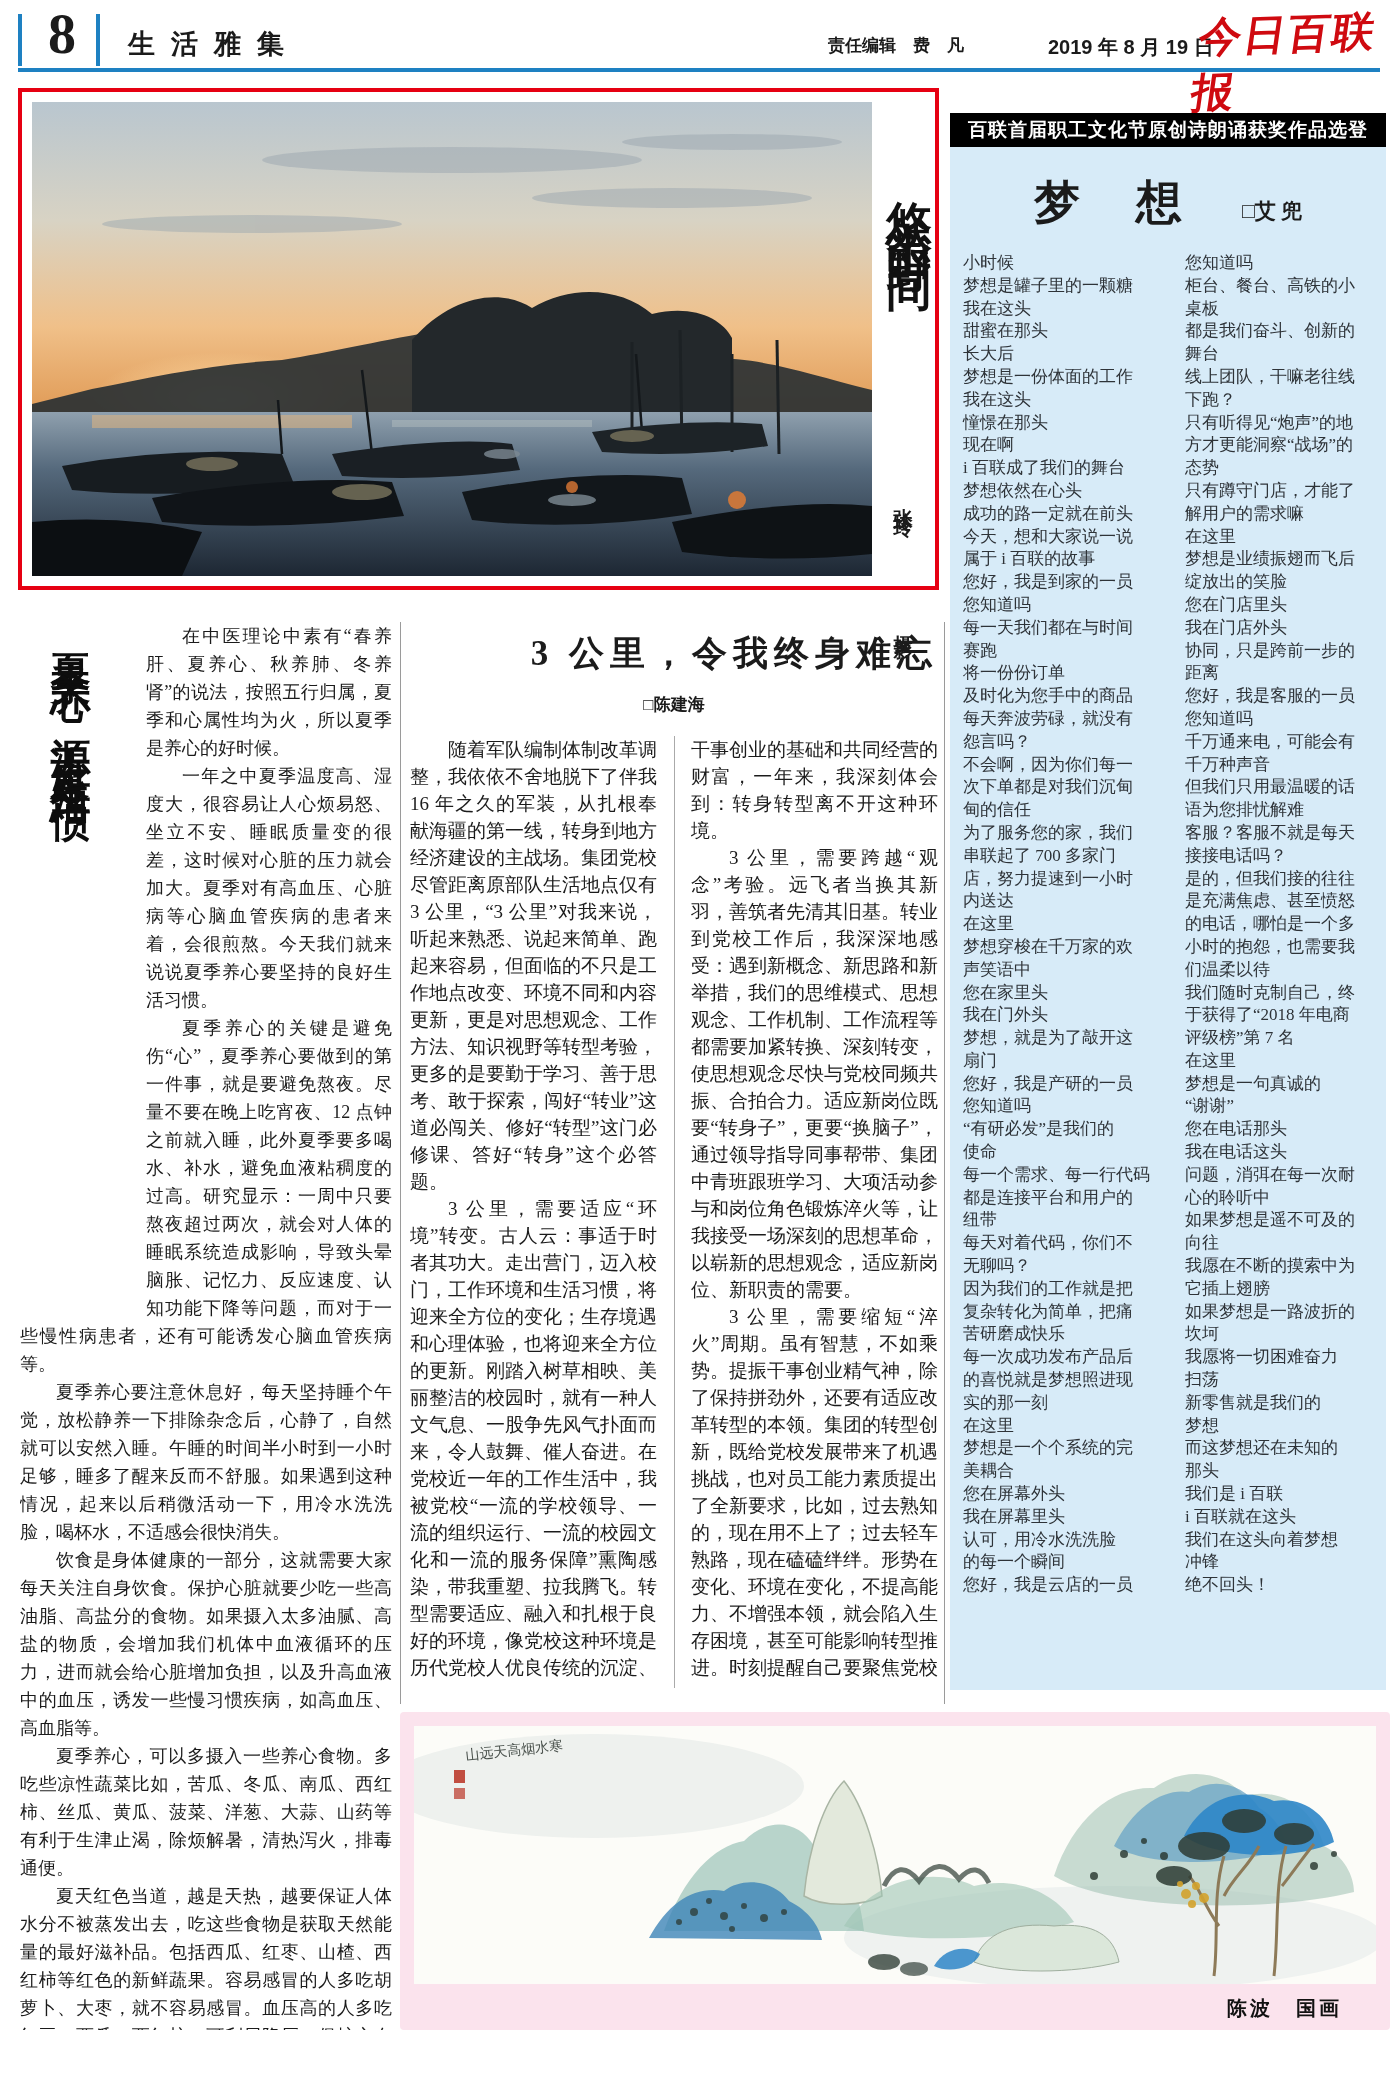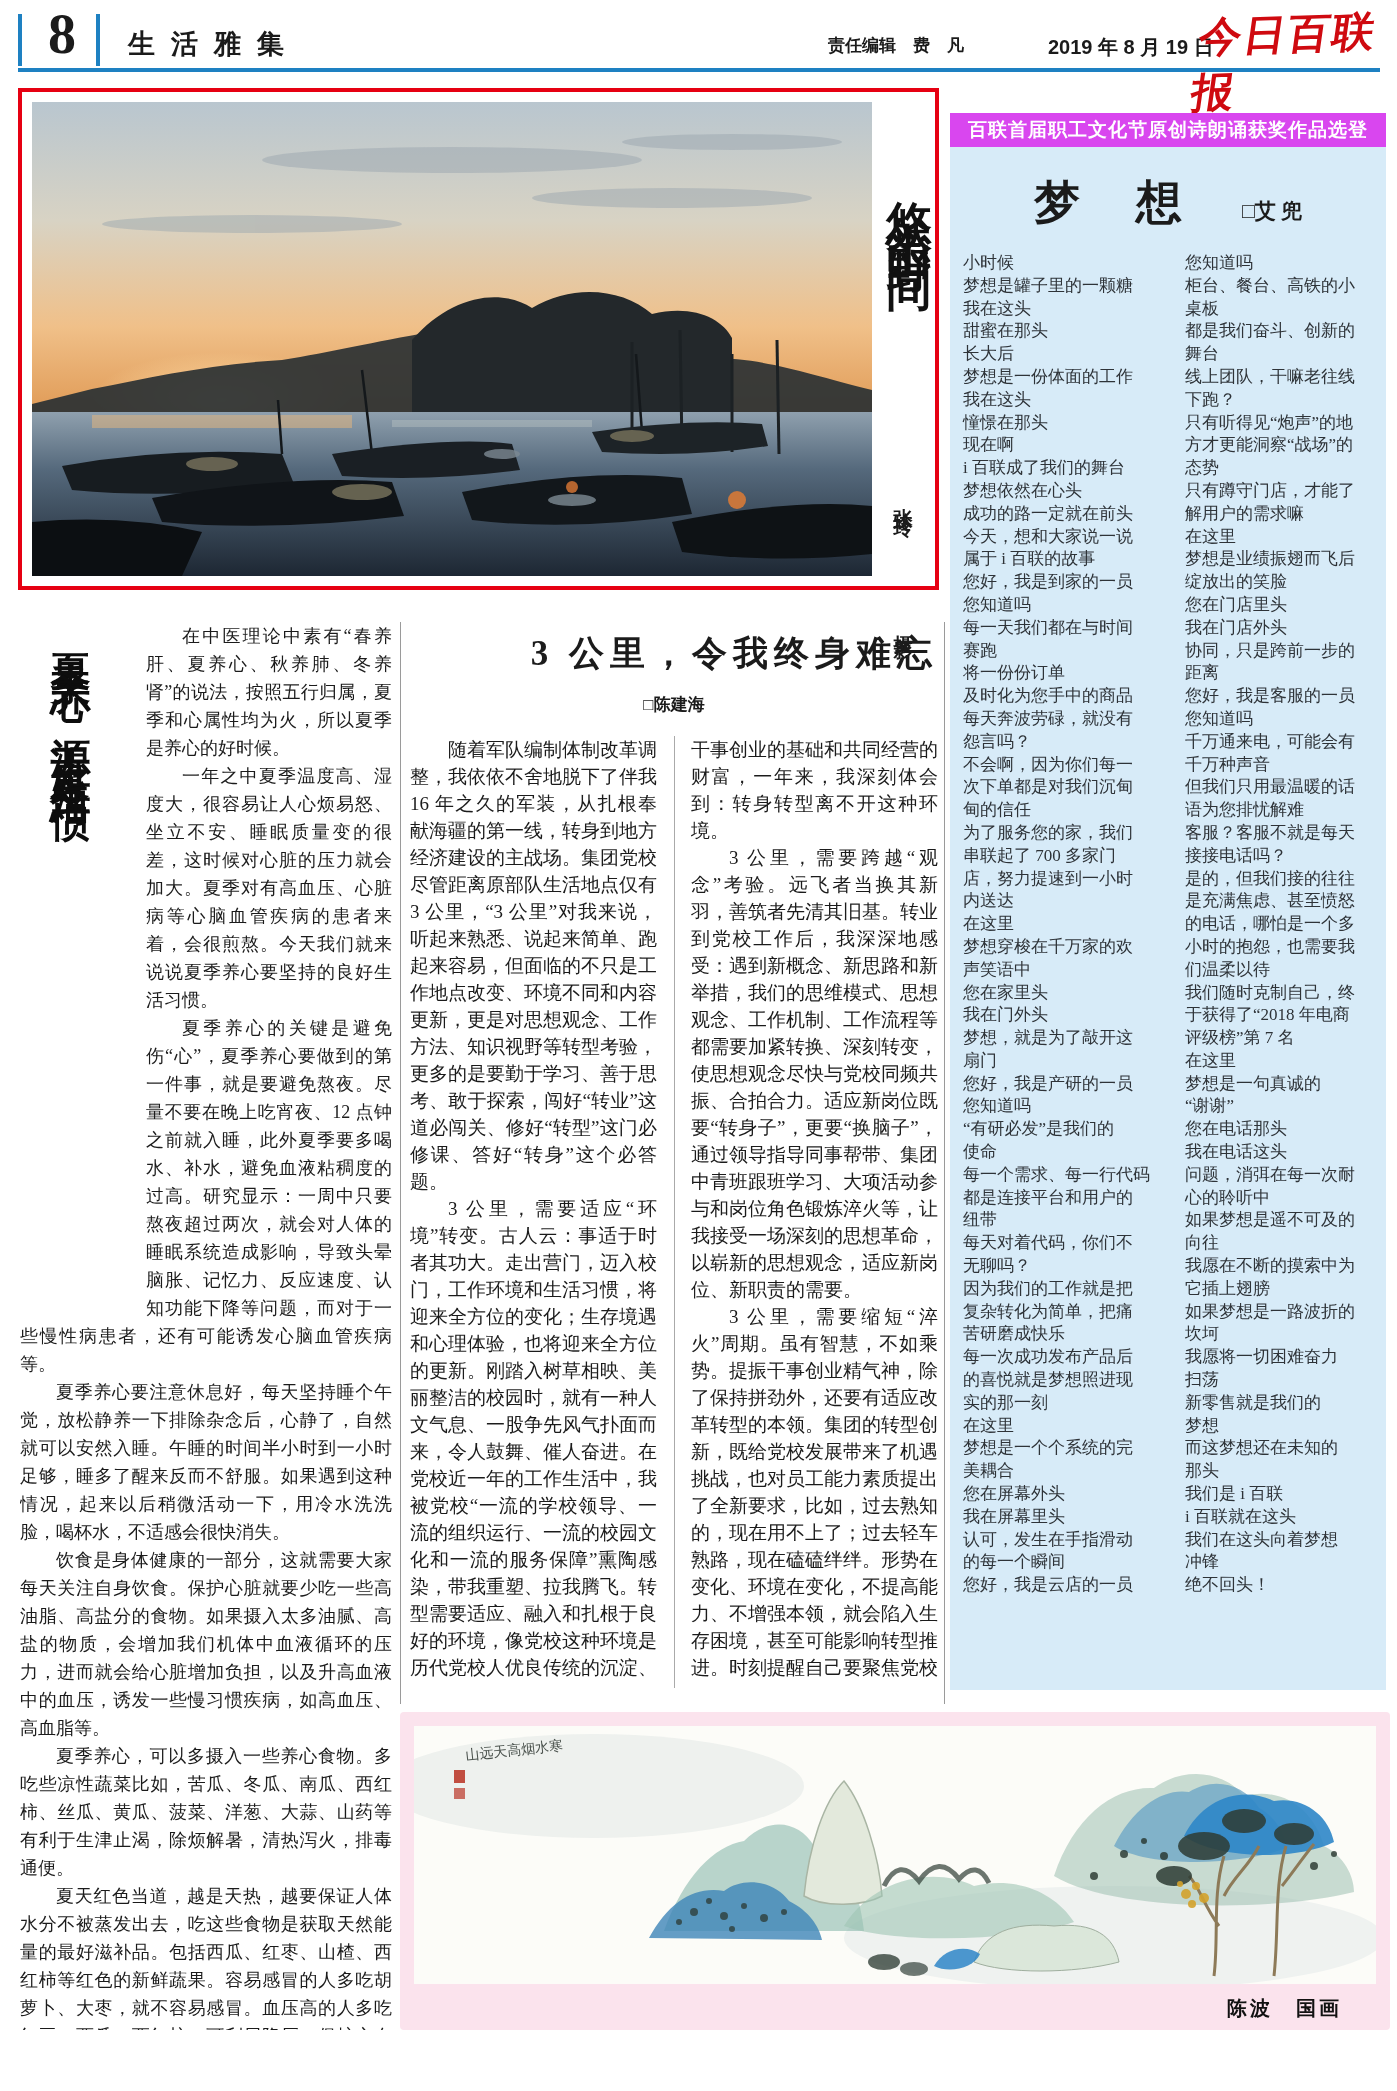--- a/index.html
+++ b/index.html
@@ -25,21 +25,21 @@
   #photo-box{left:18px;top:88px;width:913px;height:494px;border:4px solid #e60012;background:#fff;}
   #photo-canvas{left:10px;top:10px;width:840px;height:474px;overflow:hidden;background:#d8d3c4;}
   #photo-title{left:856px;top:72px;height:310px;writing-mode:vertical-rl;
                font-size:46px;font-weight:bold;letter-spacing:16px;color:#111;}
   #photo-credit-name{left:868px;top:400px;height:110px;writing-mode:vertical-rl;
                      font-size:19px;font-weight:bold;letter-spacing:6px;}
   #photo-credit-role{left:868px;top:528px;height:70px;writing-mode:vertical-rl;
                      font-size:19px;font-weight:bold;letter-spacing:6px;}
 
   
-  #award-banner{left:950px;top:113px;width:436px;height:34px;background:#d946ef;color:#fff;
+  #award-banner{left:950px;top:113px;width:436px;height:34px;background:#000000;color:#fff;
                 font-family:"Liberation Sans","DejaVu Sans",sans-serif;font-weight:bold;
                 font-size:19px;line-height:34px;text-align:center;letter-spacing:1px;}
   #poem-box{left:950px;top:147px;width:436px;height:1543px;background:#d7ebf8;}
   #poem-title-row{left:950px;top:172px;width:436px;text-align:center;}
   .poem-title-char{font-size:46px;font-weight:bold;letter-spacing:0;}
   #poem-title-gap{display:inline-block;width:56px;}
   #poem-author{font-size:21px;font-weight:bold;margin-left:52px;padding-left:8px;}
   .poem-col{font-size:17px;color:#2e3338;}
   #poem-col1{left:963px;top:252px;width:208px;}
   #poem-col2{left:1185px;top:252px;width:206px;}
@@ -219,21 +219,21 @@
       <div class="poem-line">复杂转化为简单，把痛</div>
       <div class="poem-line">苦研磨成快乐</div>
       <div class="poem-line">每一次成功发布产品后</div>
       <div class="poem-line">的喜悦就是梦想照进现</div>
       <div class="poem-line">实的那一刻</div>
       <div class="poem-line">在这里</div>
       <div class="poem-line">梦想是一个个系统的完</div>
       <div class="poem-line">美耦合</div>
       <div class="poem-line">您在屏幕外头</div>
       <div class="poem-line">我在屏幕里头</div>
-      <div class="poem-line">认可，发生在手指滑动</div>
+      <div class="poem-line">认可，用冷水洗洗脸</div>
       <div class="poem-line">的每一个瞬间</div>
       <div class="poem-line">您好，我是云店的一员</div>
     </div>
   <div class="abs poem-col" id="poem-col2">
       <div class="poem-line">您知道吗</div>
       <div class="poem-line">柜台、餐台、高铁的小</div>
       <div class="poem-line">桌板</div>
       <div class="poem-line">都是我们奋斗、创新的</div>
       <div class="poem-line">舞台</div>
       <div class="poem-line">线上团队，干嘛老往线</div>

